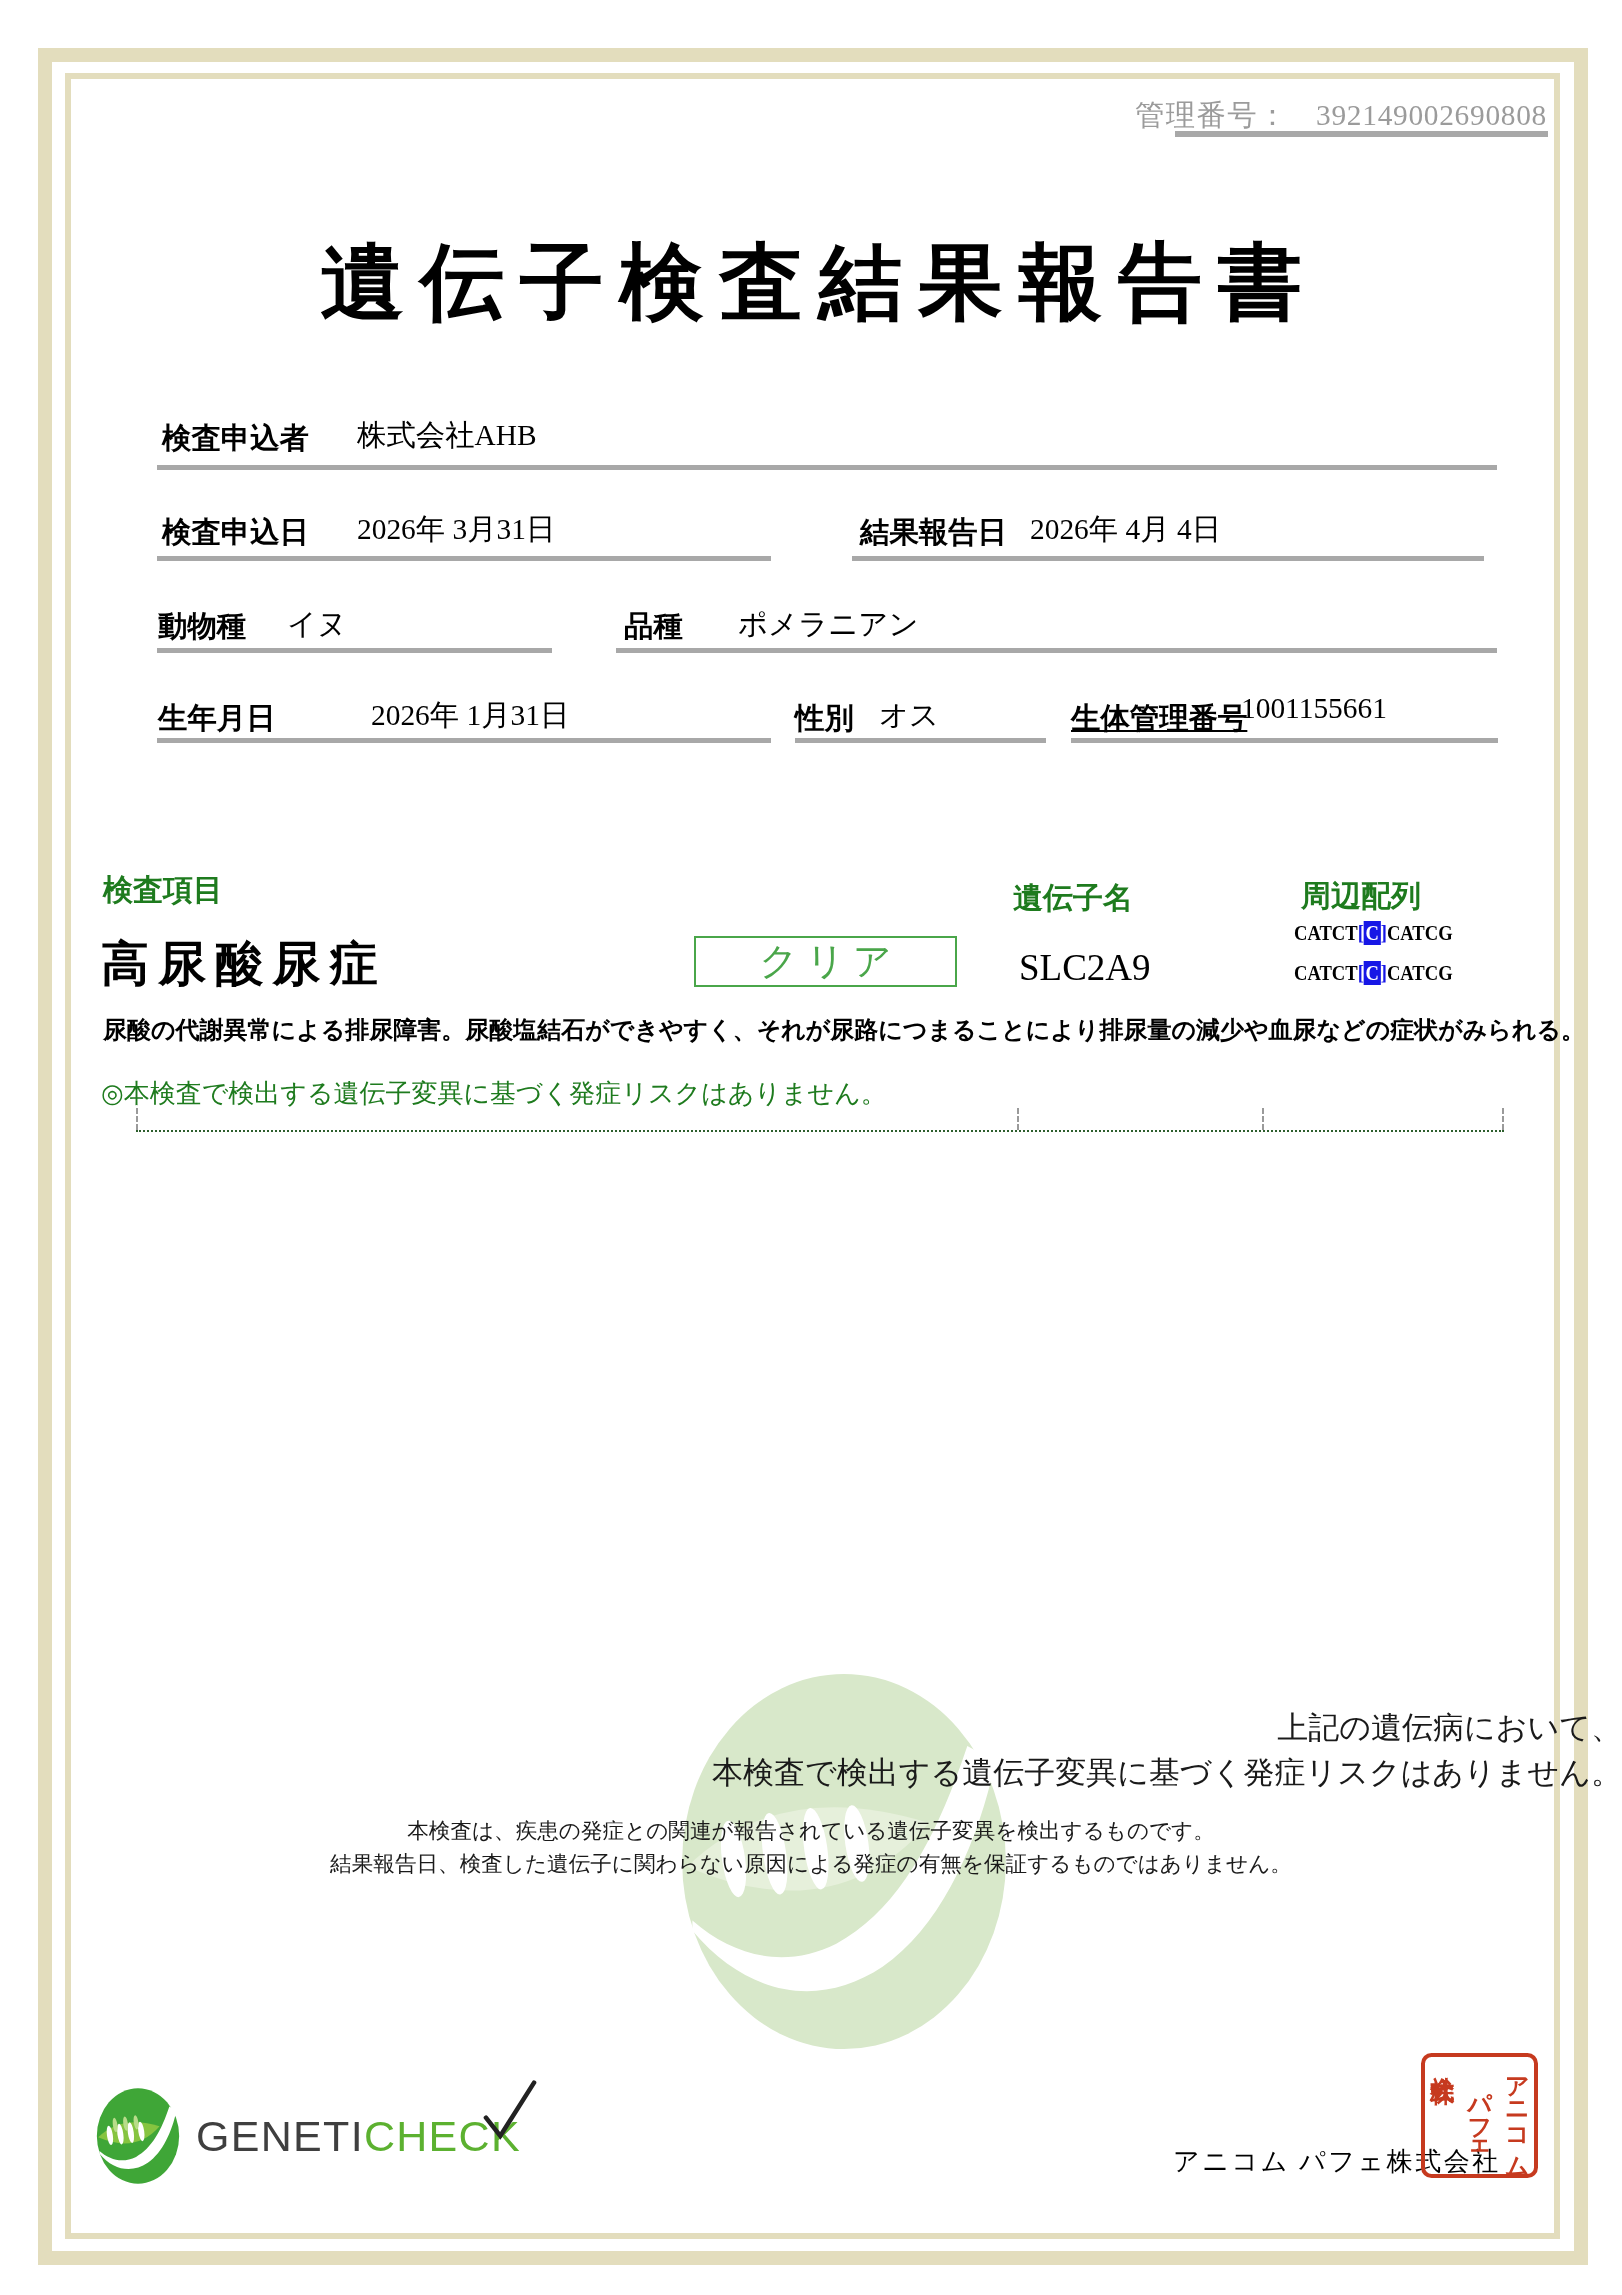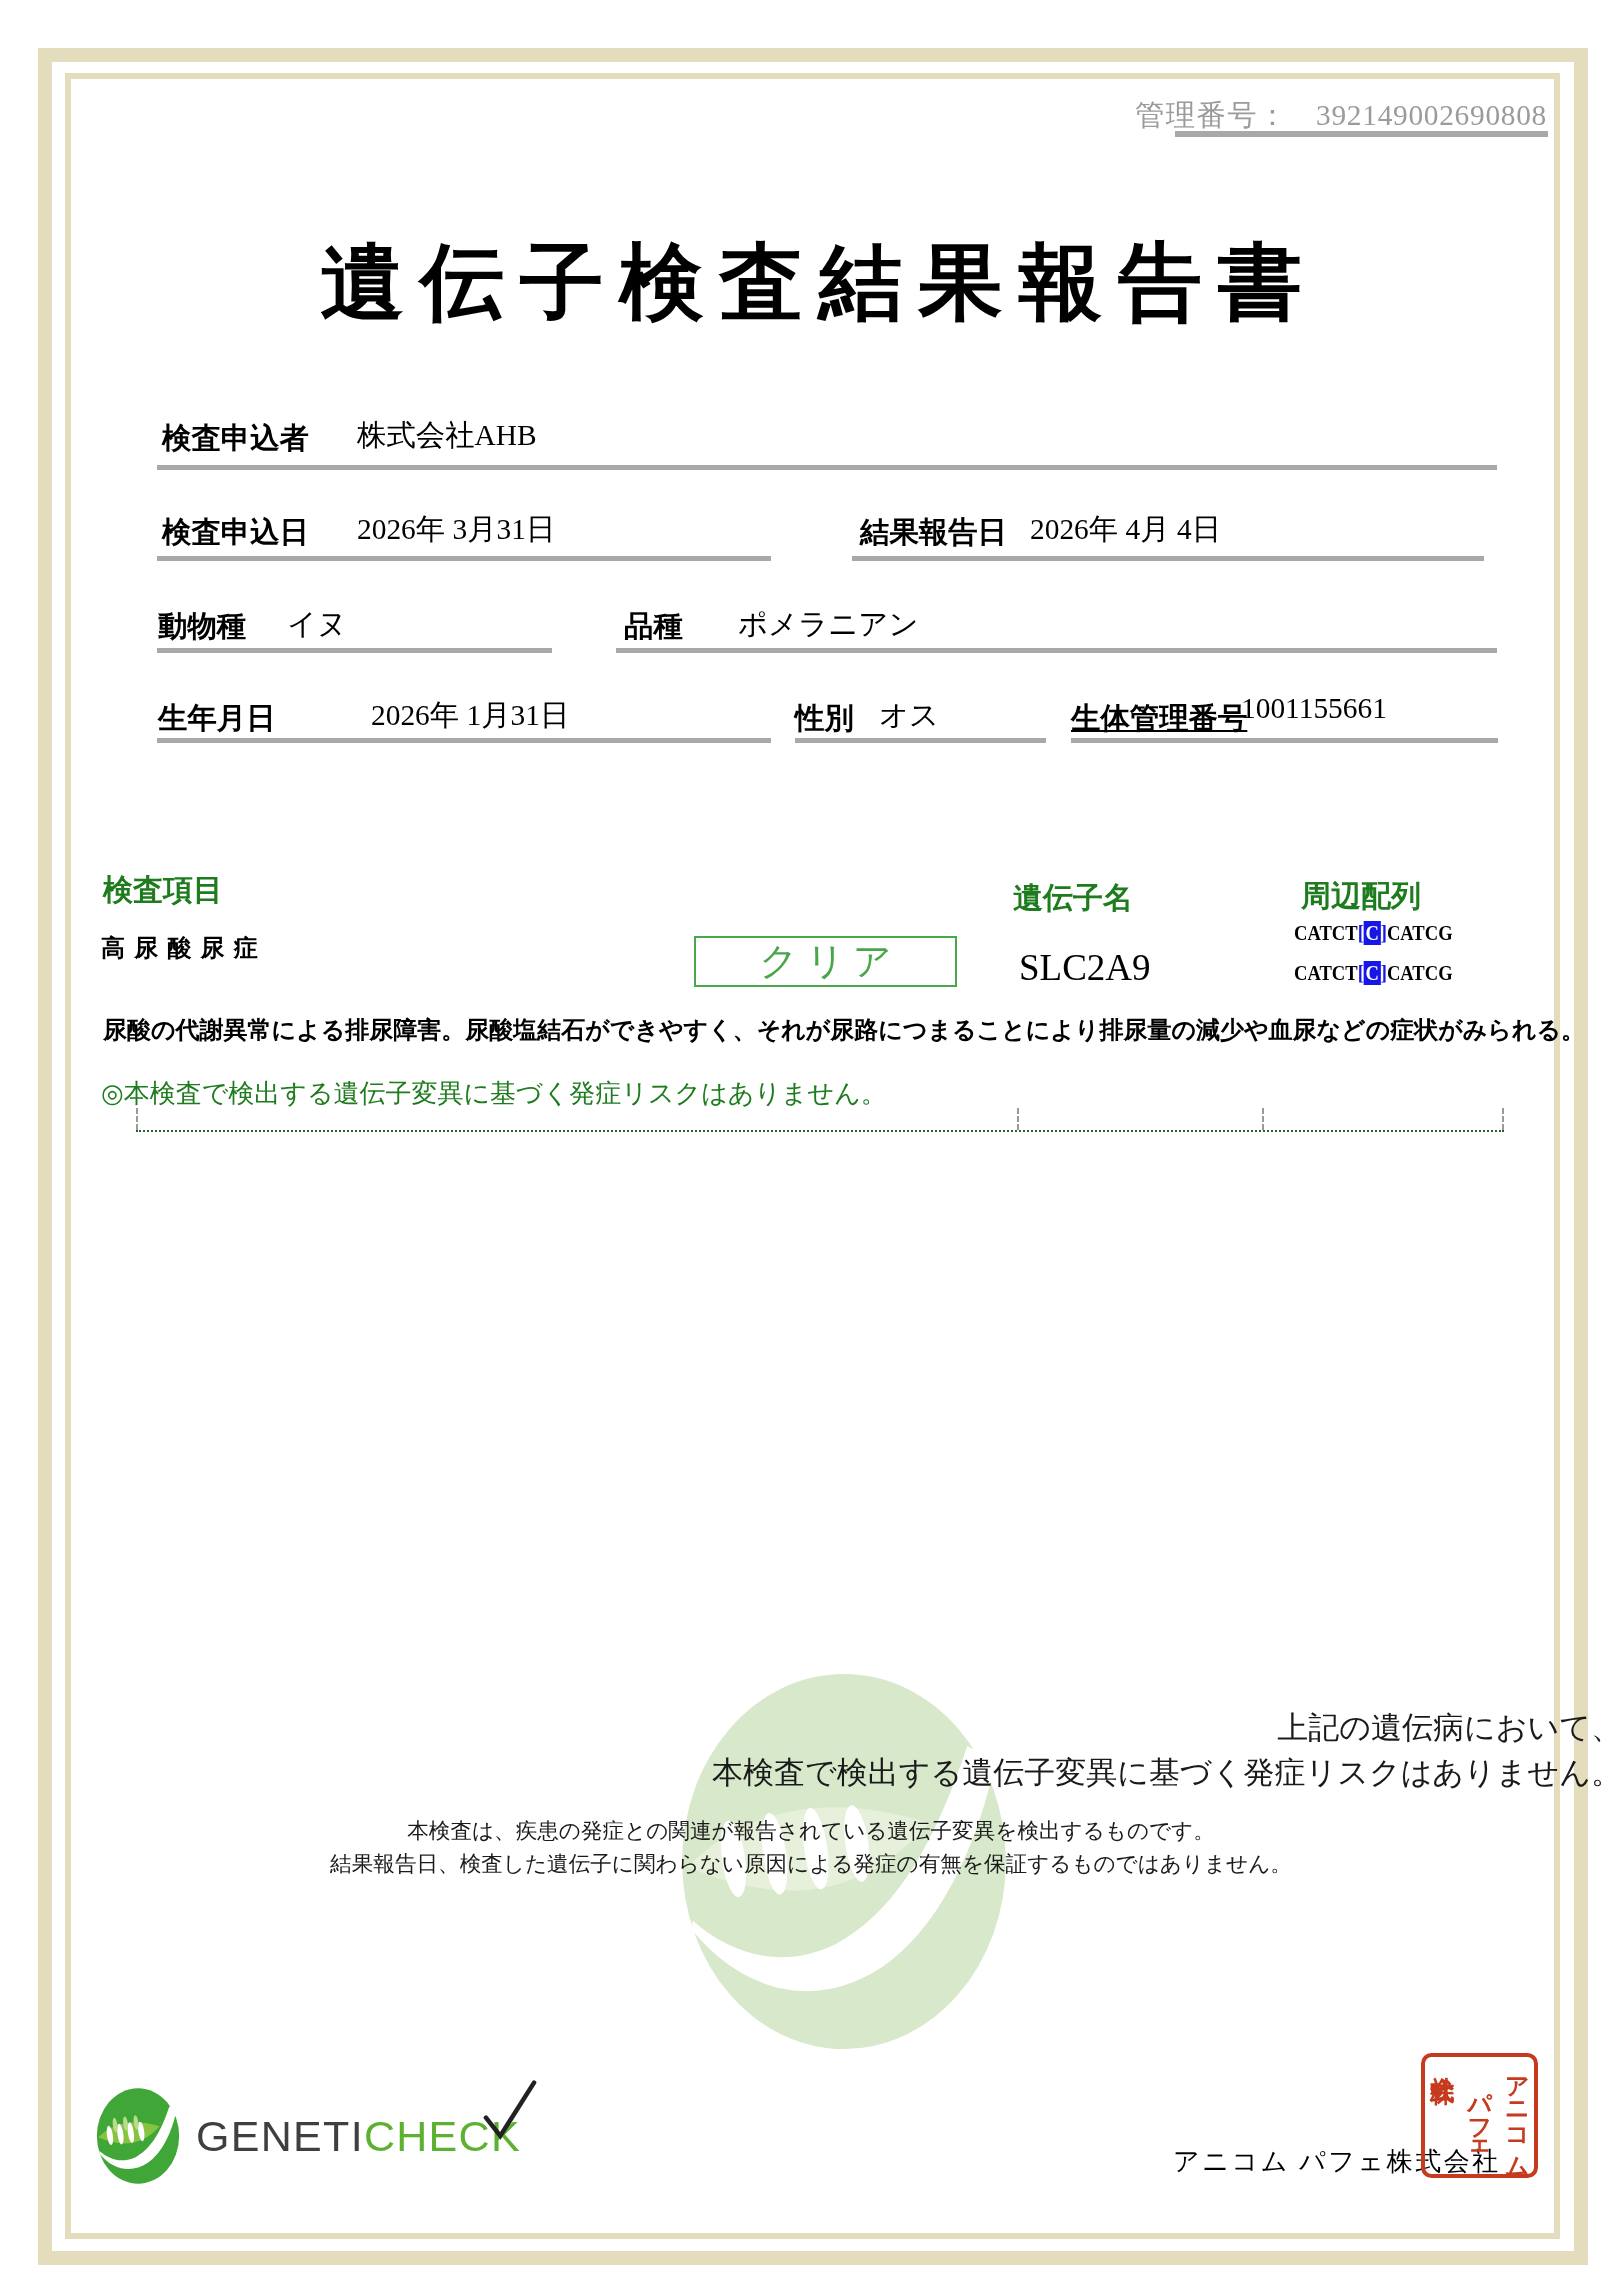--- a/index.html
+++ b/index.html
@@ -19,21 +19,21 @@
   .ctrl-underline{top:131px;left:1175px;width:373px;height:5.9px;background:#a8a8a8;}
   
   .title{left:0;right:0;top:226px;text-align:center;font-size:84px;font-weight:bold;
          letter-spacing:15.7px;text-indent:15.7px;white-space:nowrap;}
   
   .flabel{font-size:29.4px;font-weight:bold;white-space:nowrap;}
   .fvalue{font-size:29.4px;white-space:nowrap;}
   .uline{height:5.2px;background:#a8a8a8;}
   
   .ghead{font-size:30px;font-weight:bold;color:#1e7b1e;white-space:nowrap;}
-  .disease{font-size:24px;font-weight:bold;letter-spacing:9.2px;white-space:nowrap;}
+  .disease{font-size:48px;font-weight:bold;letter-spacing:9.2px;white-space:nowrap;}
   .clear-box{left:694px;top:936px;width:259px;height:47px;border:2.6px solid #4aa64a;
              display:flex;align-items:center;justify-content:center;}
   .clear-box span{color:#4aa64a;font-size:38px;letter-spacing:7.9px;text-indent:7.9px;}
   .gene{font-size:37px;white-space:nowrap;}
   .seq{font-size:21.6px;font-weight:bold;white-space:nowrap;transform:scaleX(0.86);transform-origin:left center;}
   .seq .br{color:#1616e6;font-weight:bold;}
   .seq .al{background:#1616e6;color:#ffffff;padding:0 2px;}
   .desc{font-size:24px;font-weight:bold;white-space:nowrap;}
   .risk{font-size:26px;font-weight:normal;color:#1e7b1e;white-space:nowrap;}
   .vdash{width:0;border-left:2px dashed #9a9a9a;height:22px;top:1108px;}

